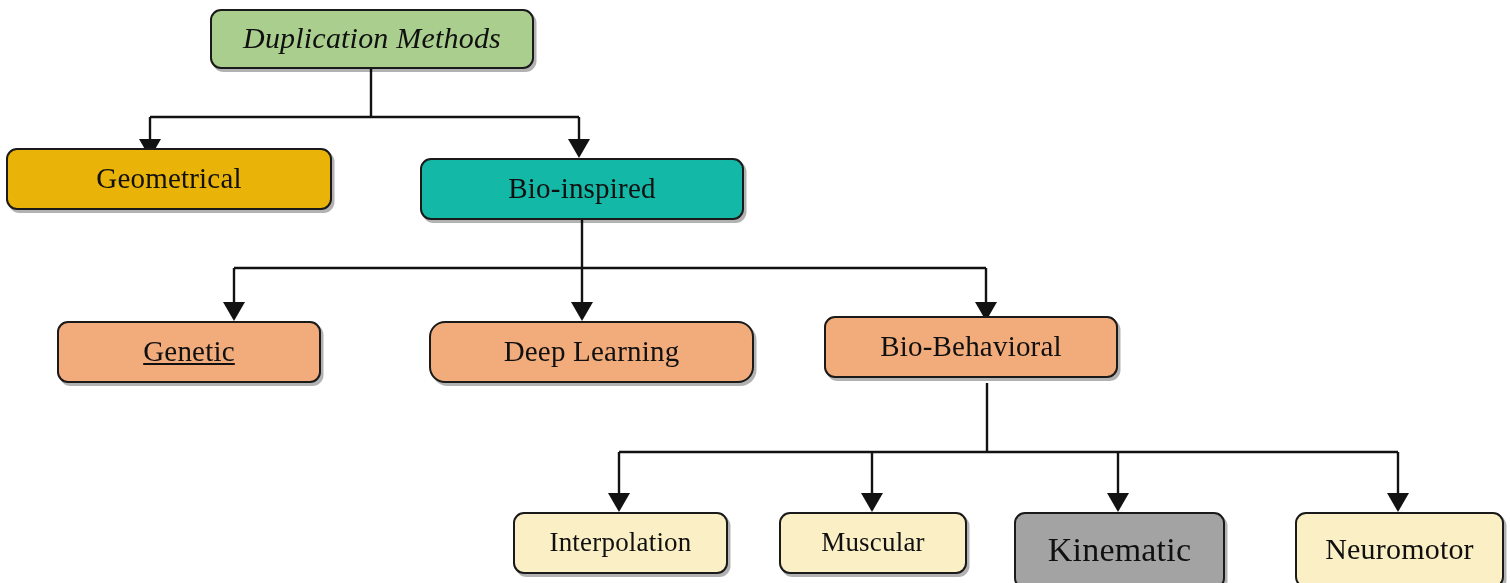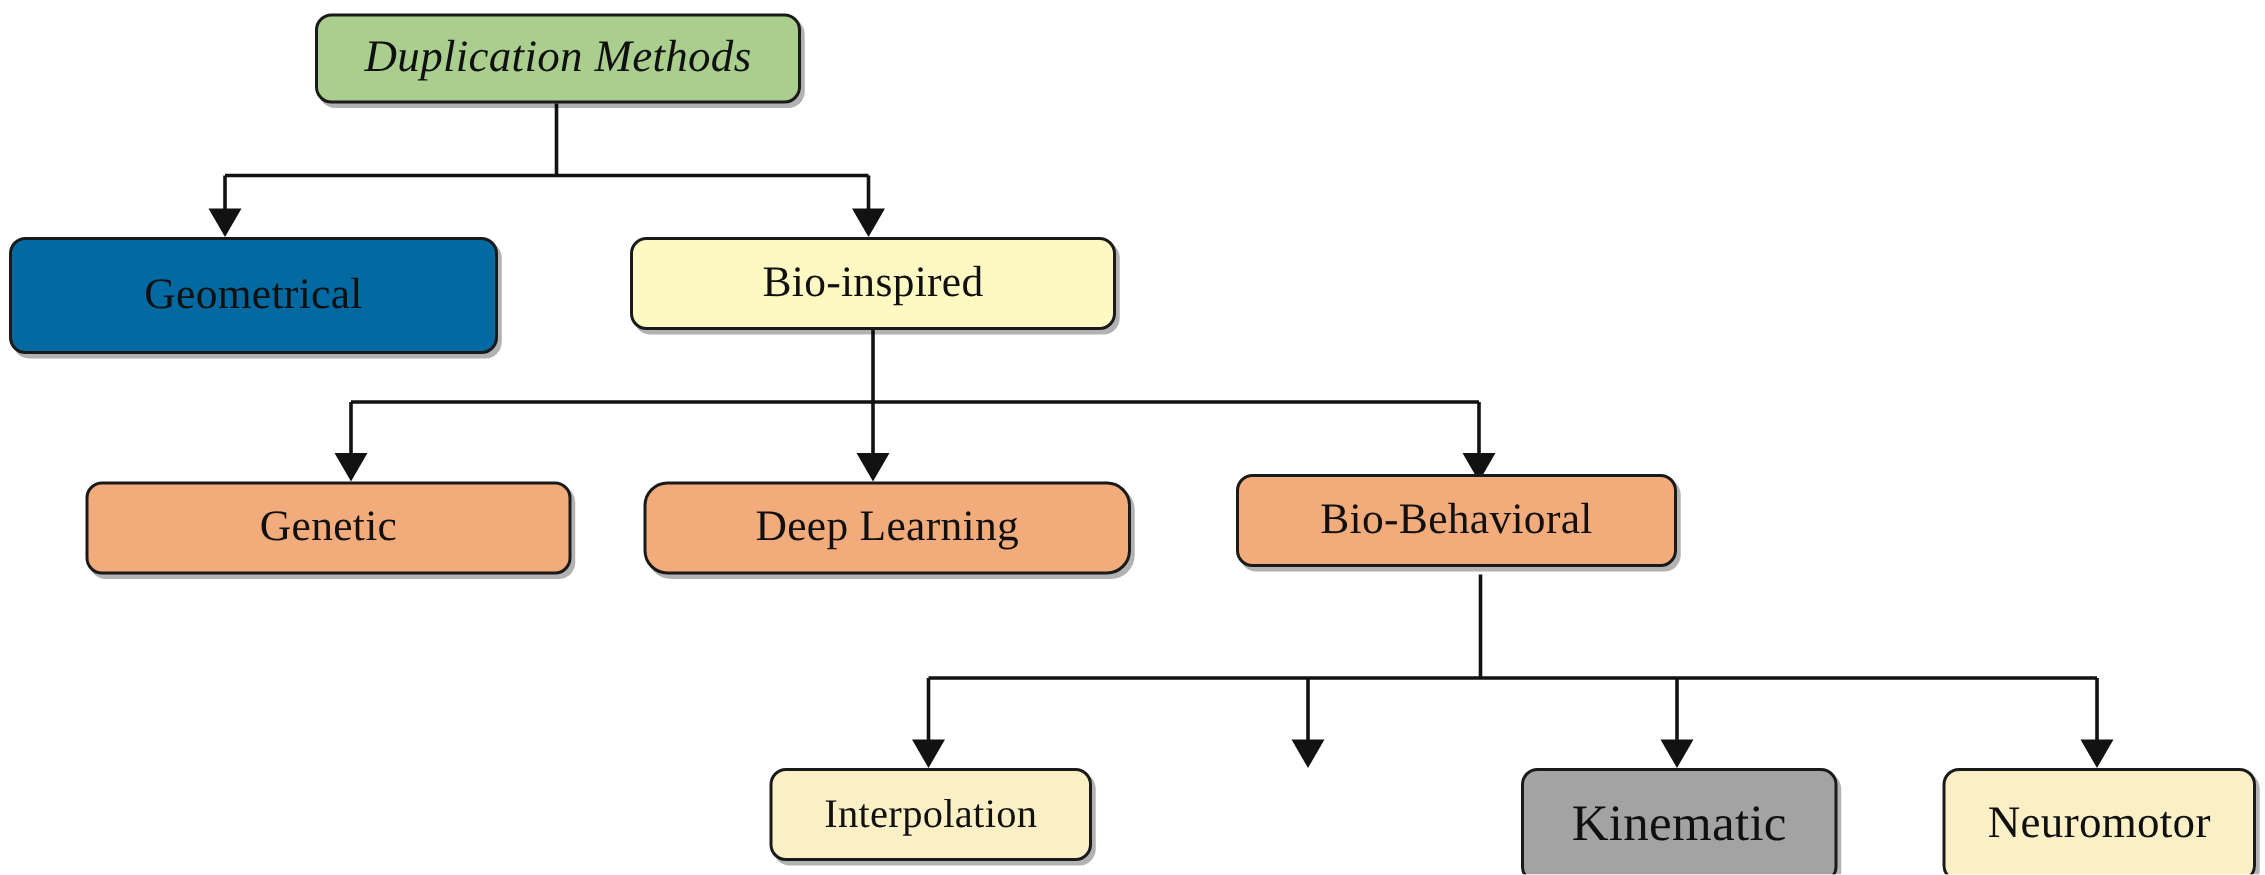--- a/index.html
+++ b/index.html
@@ -86,44 +86,47 @@
     <line x1="1118" y1="452" x2="1118" y2="497"></line>
     <polygon class="arrowhead" points="1107,493 1129,493 1118,512"></polygon>
     <line x1="1398" y1="452" x2="1398" y2="497"></line>
     <polygon class="arrowhead" points="1387,493 1409,493 1398,512"></polygon>
   </svg>
 
   <div class="node" style="left: 210px; top: 9px; width: 324px; height: 60px; background: rgb(169, 206, 142); font-size: 30px; font-style: italic;">
     <span class="node-label">Duplication Methods</span>
   </div>
 
-  <div class="node" style="left: 6px; top: 158px; width: 326px; height: 78px; background: #0369a1; font-size: 29px;">
+  <div class="node" style="left: 6px; top: 148px; width: 326px; height: 62px; background: #eab308; font-size: 29px;">
     <span class="node-label">Geometrical</span>
   </div>
 
-  <div class="node" style="left: 420px; top: 158px; width: 324px; height: 62px; background: #fef9c3; font-size: 29px;">
+  <div class="node" style="left: 420px; top: 158px; width: 324px; height: 62px; background: #14b8a6; font-size: 29px;">
     <span class="node-label">Bio-inspired</span>
   </div>
 
-  <div class="node" style="left: 57px; top: 321px; width: 324px; height: 62px; background: rgb(242, 172, 123); font-size: 29px;">
+  <div class="node" style="left: 57px; top: 321px; width: 264px; height: 62px; background: rgb(242, 172, 123); font-size: 29px; text-decoration: underline;">
     <span class="node-label">Genetic</span>
   </div>
 
   <div class="node" style="left: 429px; top: 321px; width: 325px; height: 62px; background: rgb(242, 172, 123); font-size: 29px; border-radius: 16px;">
     <span class="node-label">Deep Learning</span>
   </div>
 
   <div class="node" style="left: 824px; top: 316px; width: 294px; height: 62px; background: rgb(242, 172, 123); font-size: 29px;">
     <span class="node-label">Bio-Behavioral</span>
   </div>
 
   <div class="node" style="left: 513px; top: 512px; width: 215px; height: 62px; background: rgb(251, 239, 198); font-size: 27px;">
     <span class="node-label">Interpolation</span>
   </div>
 
+  <div class="node" style="left: 779px; top: 512px; width: 188px; height: 62px; background: rgb(251, 239, 198); font-size: 27px;">
+    <span class="node-label">Muscular</span>
+  </div>
 
   <div class="node" style="left: 1014px; top: 512px; width: 211px; height: 77px; background: #a3a3a3; font-size: 34px;">
     <span class="node-label">Kinematic</span>
   </div>
 
   <div class="node" style="left: 1295px; top: 512px; width: 209px; height: 76px; background: rgb(251, 239, 198); font-size: 30px;">
     <span class="node-label">Neuromotor</span>
   </div>
 
 </div>

